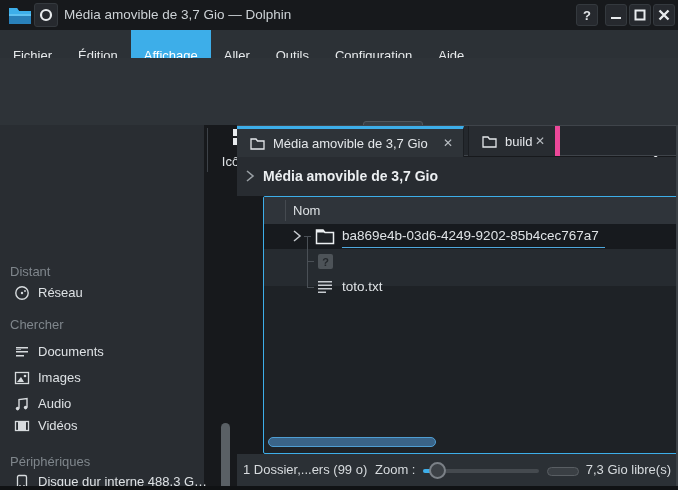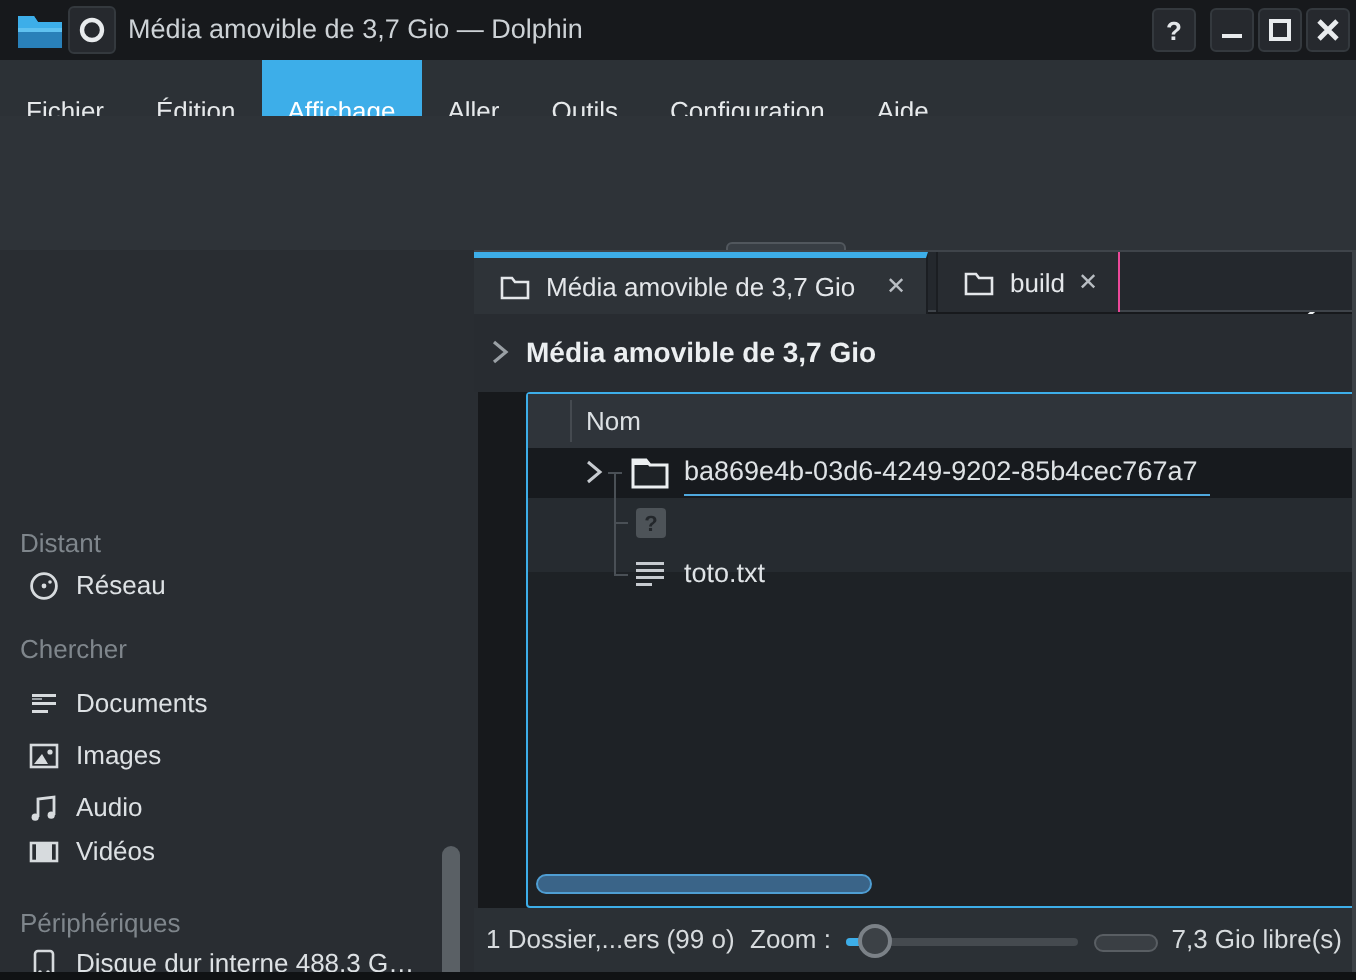--- a/index.html
+++ b/index.html
@@ -46,37 +46,37 @@
   #btn-icons   { left:214px; top:66px; width:54px; }
   #btn-compact { left:274px; top:66px; width:84px; }
   #btn-details { left:363px; top:63px; width:60px; height:56px; background:#383e44;
                  border:1px solid #51575d; border-radius:3px; justify-content:center; }
   #btn-sort    { left:430px; top:66px; width:64px; }
   #sort-caret  { position:absolute; left:497px; top:86px; }
   #btn-overflow{ position:absolute; left:646px; top:79px; width:24px; height:26px;
                  display:flex; align-items:center; justify-content:center; }
 
   
-  #sidebar { position:absolute; left:0; top:125px; width:239px; height:361px; background:#292d32; }
+  #sidebar { position:absolute; left:0; top:125px; width:204px; height:361px; background:#292d32; }
   .side-header { position:absolute; left:10px; color:#7f868c; white-space:nowrap; }
   .side-item { position:absolute; left:0; width:220px; height:24px; display:flex; align-items:flex-start; color:#dde1e4; }
   .side-item .sicon { width:16px; height:16px; margin-left:14px; margin-right:8px; flex:none;
                       display:flex; align-items:center; justify-content:center; }
   .side-item .stxt { white-space:nowrap; overflow:hidden; }
   .side-item.with-bar { height:30px; }
   #side-scrollbar { position:absolute; left:221px; top:298px; width:9px; height:180px;
                     background:#5a6065; border-radius:4.5px; }
 
   
   #tabbar { position:absolute; left:237px; top:125px; width:441px; height:31px; background:#24282d;
             border-top:1px solid #3f444a; border-bottom:1px solid #3f444a; }
   .tab { position:absolute; top:0; height:30px; display:flex; align-items:center; }
   #tab-0 { left:0; width:227px; background:#2e3338; border-top:3px solid #3daee9;
            border-right:1px solid #1b1e22; height:31px; }
-  #tab-1 { left:231px; width:92px; background:#282c31; border-right:1px solid #ec4899;
+  #tab-1 { left:231px; width:92px; background:#282c31; border-right:5px solid #ec4899;
            border-left:1px solid #1b1e22; height:30px; }
   .tab .ticon { margin-left:13px; margin-right:8px; }
   .tab .tlbl { color:#e4e7ea; white-space:nowrap; }
   .tab .tclose { margin-left:auto; margin-right:10px; color:#b9bec3; font-size:12px; }
 
   
   #crumbbar { position:absolute; left:237px; top:157px; width:441px; height:39px; background:#282c31; }
   #crumb-chevron { position:absolute; left:8px; top:12px; }
   #crumb-path { position:absolute; left:26px; top:0; height:39px; line-height:39px;
                 font-size:14px; font-weight:bold; color:#eceff1; white-space:nowrap; }

